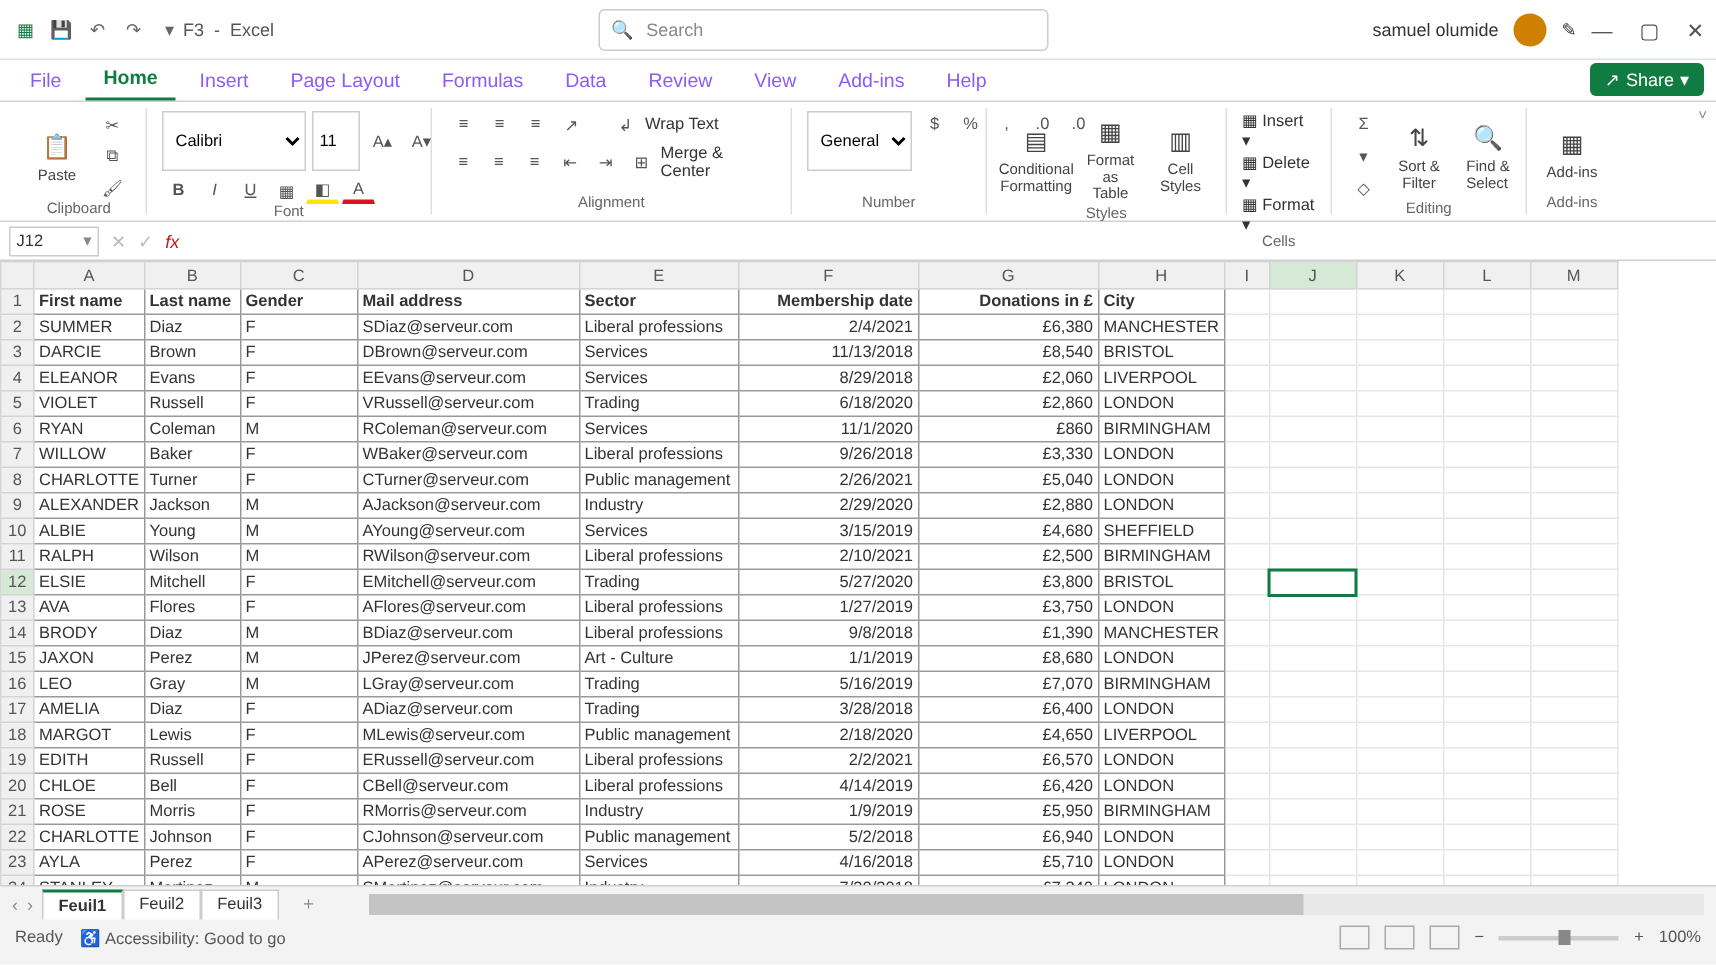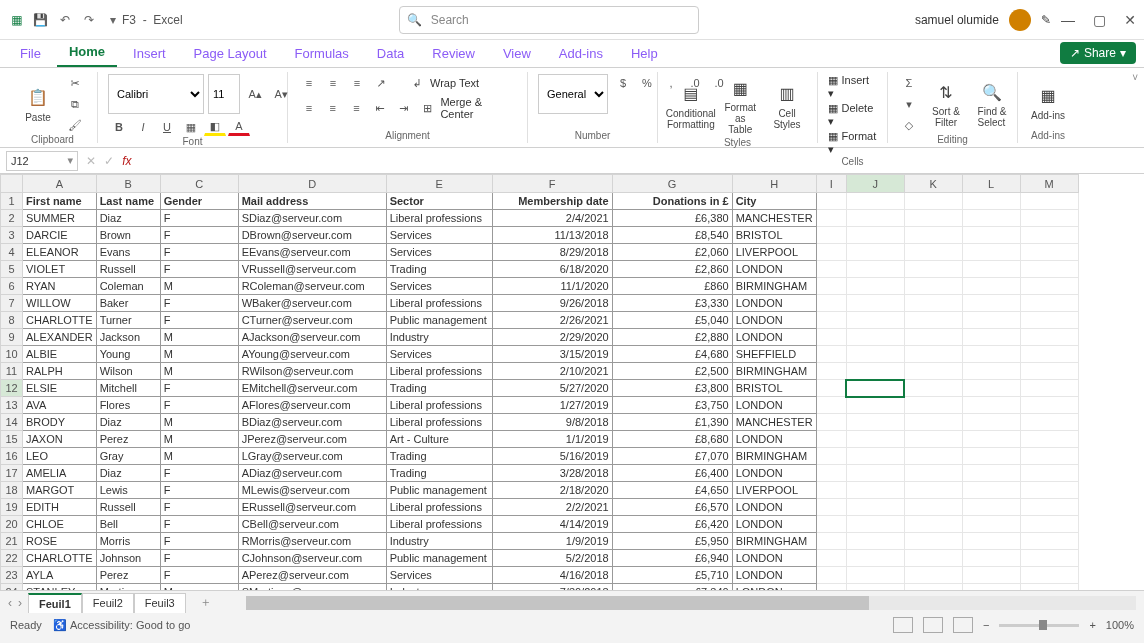--- a/index.html
+++ b/index.html
@@ -30,21 +30,21 @@
 .group-body { display: flex; align-items: center; gap: 6px; flex: 1; }
 .group-label { font-size: 10px; text-align: center; color: #666; }
 .vbtn { display: flex; flex-direction: column; align-items: center; gap: 2px; font-size: 10px; color: #444; cursor: pointer; padding: 2px; min-width: 40px;}
 .vbtn .ic { width: 24px; height: 24px; display: inline-flex; align-items: center; justify-content: center; font-size: 16px; }
 .rowbtn { display: flex; flex-direction: column; gap: 3px; }
 .smbtn { width: 22px; height: 18px; display: inline-flex; align-items: center; justify-content: center; border: 1px solid transparent; cursor: pointer; font-size: 11px; color: #555;}
 select, input.sm { height: 40px; border: 1px solid #ccc; font-size: 11px; padding: 0 4px; background: #fff; }
 
 
 .fbar { height: 26px; background: #fff; border-bottom: 1px solid #d0d0d0; display: flex; align-items: center; padding: 0 6px; gap: 8px; }
-.namebox { width: 72px; height: 20px; border: 1px solid #ccc; padding: 0 4px; display: flex; align-items: center; font-size: 11px; background: #fff; }
+.namebox { width: 60px; height: 20px; border: 1px solid #ccc; padding: 0 4px; display: flex; align-items: center; font-size: 11px; background: #fff; }
 .fbar .fx { color: #b91c1c; font-style: italic; }
 .fbar .formula-input { flex: 1; height: 20px; border: none; outline: none; font-size: 11px; }
 
 
 .grid-wrap { height: 416px; overflow: hidden; background: #fff; position: relative; }
 table.grid { border-collapse: collapse; table-layout: fixed; }
 th.ch, td.rh { background: #f0f0f0; border: 1px solid #d4d4d4; font-size: 11px; text-align: center; font-weight: normal; color: #555; }
 th.ch { height: 18px; }
 td.rh { width: 22px; }
 td.cell { border: 1px solid #999; height: 17px; padding: 0 3px; font-size: 11px; white-space: nowrap; overflow: hidden; background: #fff; }

